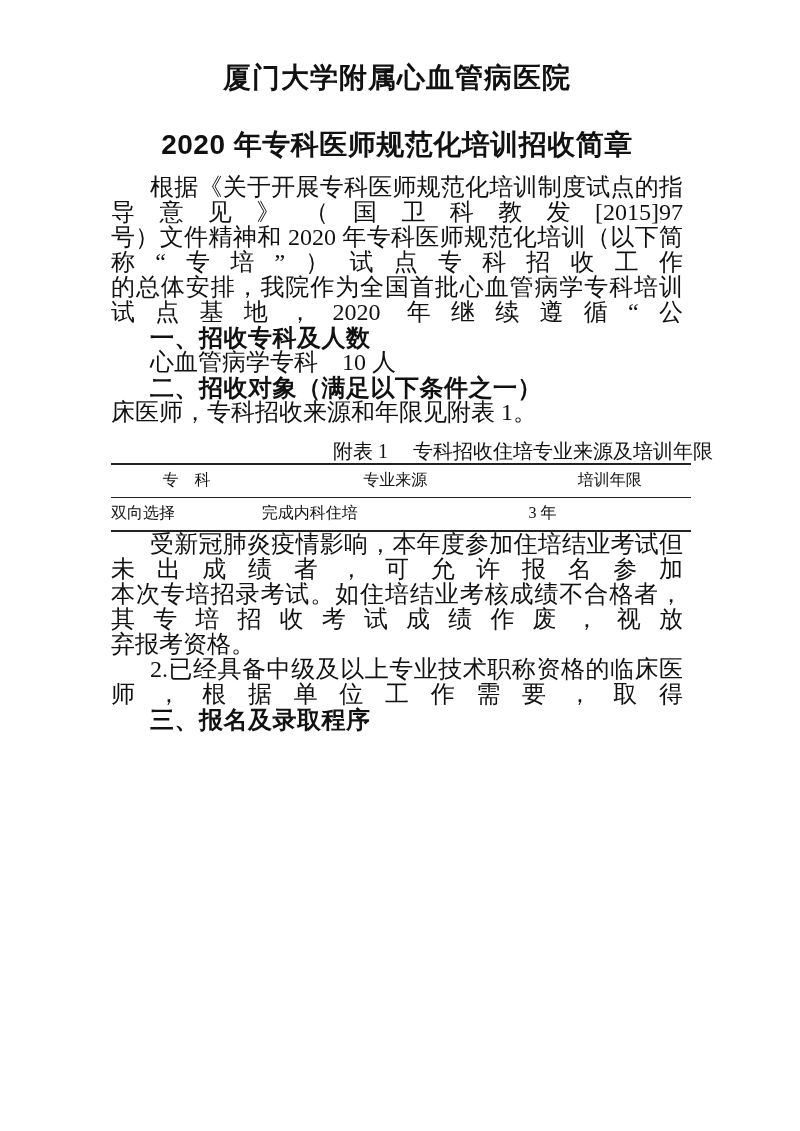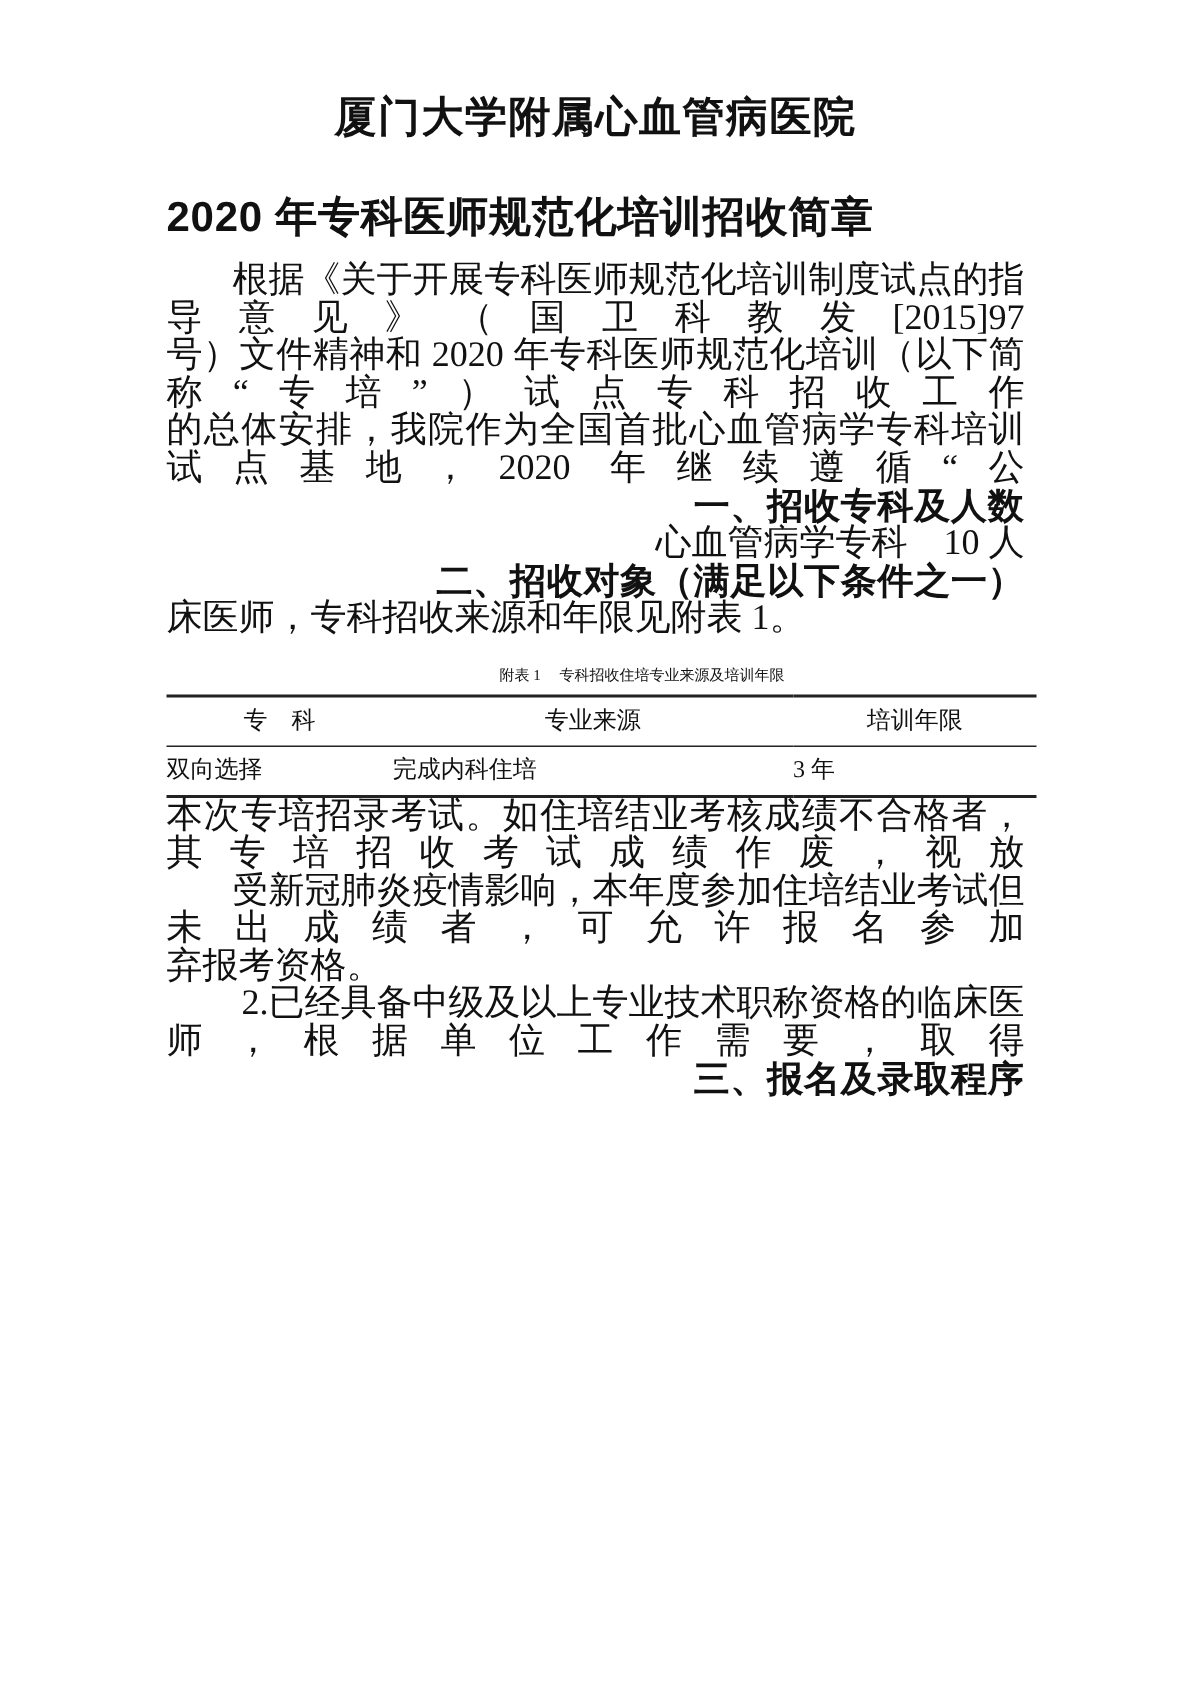--- a/index.html
+++ b/index.html
@@ -22,46 +22,46 @@
     font-weight: bold;
     text-align: center;
     letter-spacing: 1px;
     font-family: "Liberation Sans", "DejaVu Sans", sans-serif;
   }
   .doc-subtitle {
     margin-top: 27px;
     line-height: 40px;
     font-size: 28px;
     font-weight: bold;
-    text-align: left;
+    text-align: center;
     letter-spacing: 0.5px;
     font-family: "Liberation Sans", "DejaVu Sans", sans-serif;
   }
   .bodytext { margin-top: 10px; }
   .line {
     line-height: 25px;
     font-size: 24px;
     white-space: nowrap;
   }
   .just {
     white-space: normal;
     text-align: justify;
     text-align-last: justify;
   }
-  .indent { text-indent: 39px; text-align: right; }
+  .indent { text-indent: 39px; }
   .heading {
     font-family: "Liberation Sans", "DejaVu Sans", sans-serif;
     font-weight: bold;
     letter-spacing: 0.5px;
   }
   .tbl-caption {
     margin-top: 16px;
     height: 20px;
     line-height: 20px;
-    font-size: 10px;
+    font-size: 20px;
     padding-left: 222px;
     white-space: nowrap;
   }
   table.attach-table {
     margin-top: 2px;
     width: 580px;
     border-collapse: collapse;
     font-size: 16px;
     color: #111111;
   }
@@ -109,22 +109,22 @@
       </thead>
       <tbody>
         <tr>
           <td>双向选择</td>
           <td>完成内科住培</td>
           <td>3 年</td>
         </tr>
       </tbody>
     </table>
 
+    <div class="line just indent">受新冠肺炎疫情影响，本年度参加住培结业考试但未出成绩者，可允许报名参加</div>
     <div class="line just">本次专培招录考试。如住培结业考核成绩不合格者，其专培招收考试成绩作废，视放</div>
-    <div class="line just indent">受新冠肺炎疫情影响，本年度参加住培结业考试但未出成绩者，可允许报名参加</div>
     <div class="line">弃报考资格。</div>
 
     <div class="line just indent">2.已经具备中级及以上专业技术职称资格的临床医师，根据单位工作需要，取得</div>
 
     <div class="line heading indent">三、报名及录取程序</div>
 
   </div>
 </div>
 
 </body></html>

